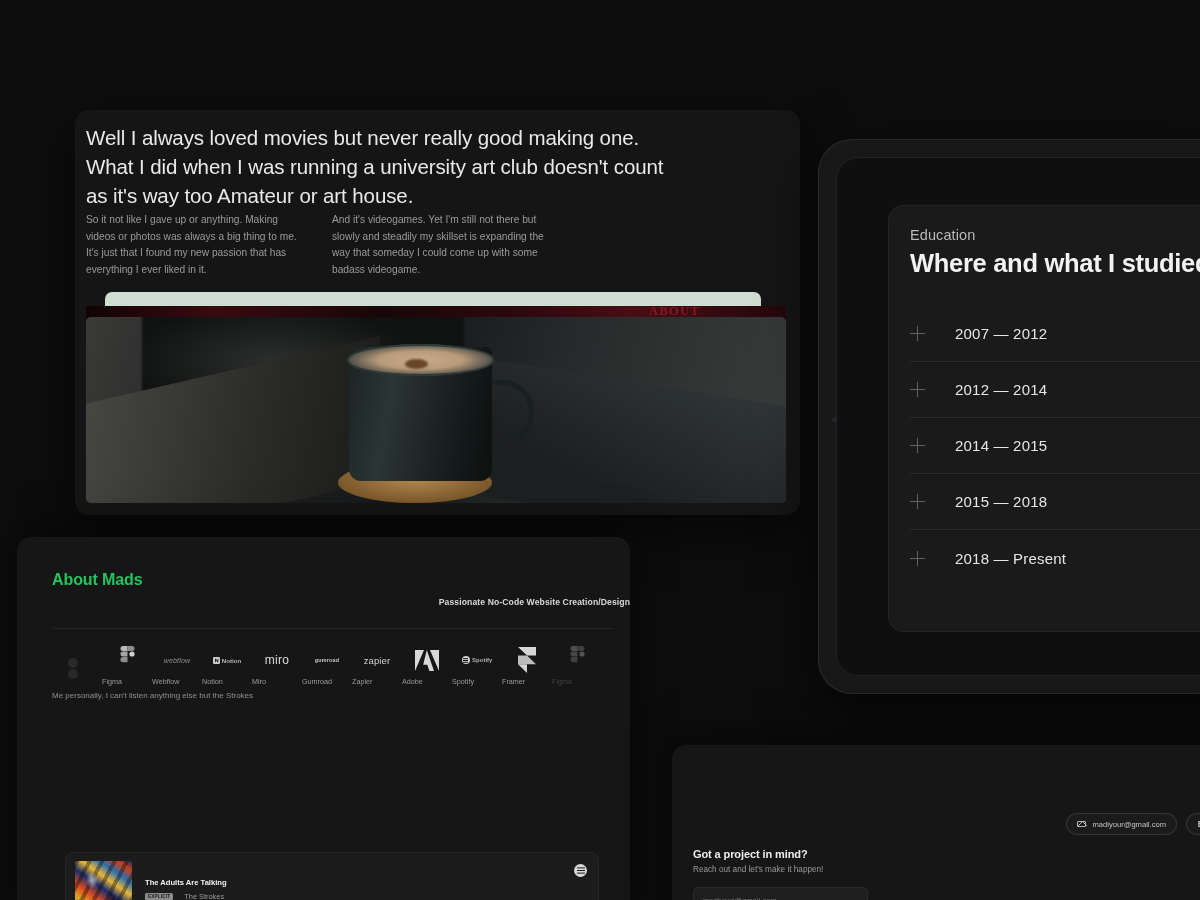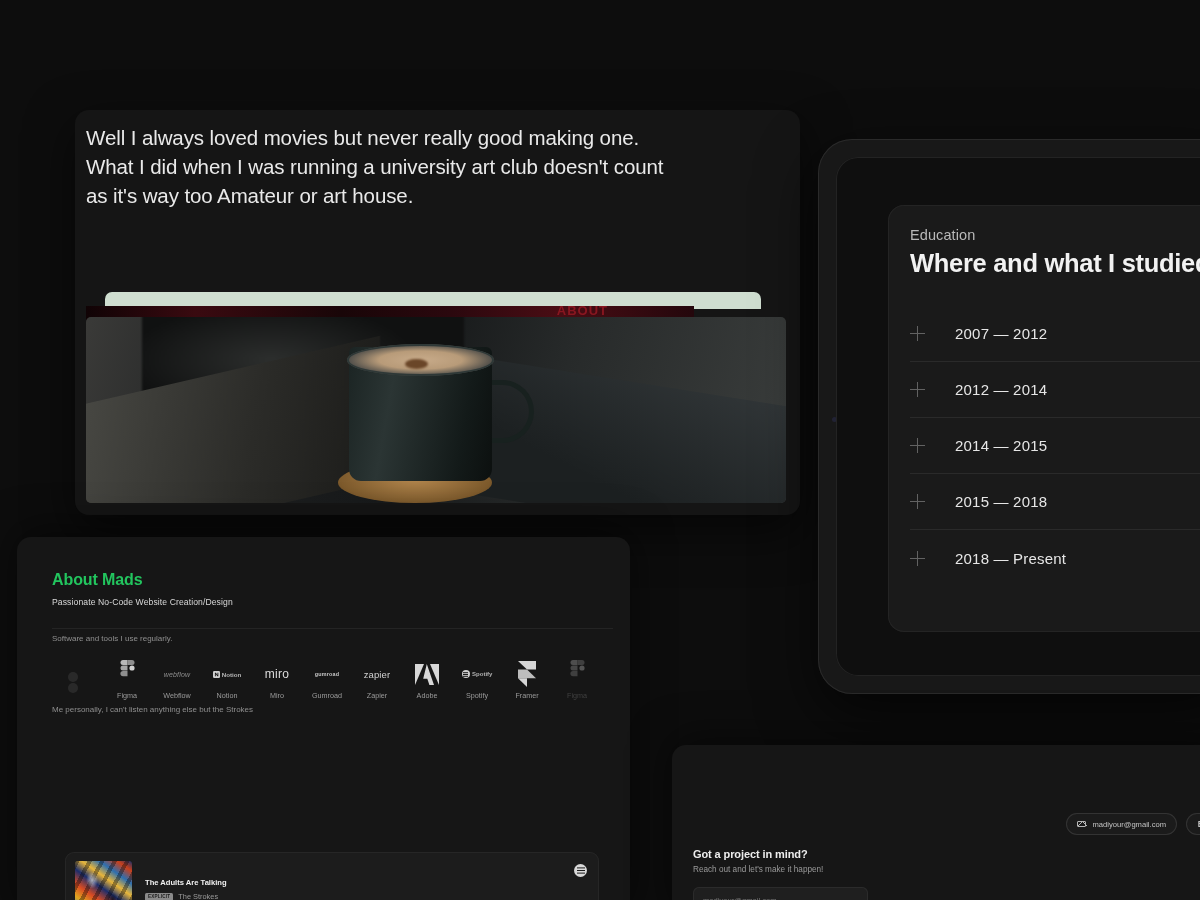--- a/index.html
+++ b/index.html
@@ -26,23 +26,24 @@
   .quote-cols { position: absolute; left: 11px; top: 102px; width: 690px; display: flex; gap: 28px; }
   .quote-col { width: 218px; color: #9a9a9a; font-size: 10.2px; line-height: 1.62; }
 
   
   .mint-bar {
     position: absolute; left: 30px; top: 182px; width: 656px; height: 17px;
     background: #cfded0; border-radius: 7px 7px 0 0;
   }
   
   .red-band {
-    position: absolute; left: 11px; top: 196px; width: 608px; height: 14px;
+    position: absolute; left: 11px; top: 196px; width: 700px; height: 14px;
     background: linear-gradient(90deg,#100305 0%,#3a0a10 18%,#190608 42%,#2b080e 60%,#4a0d14 78%,#24070c 100%);
     overflow: hidden;
+    font-family: Liberation Serif, serif;
   }
   .red-band-text {
     position: absolute; right: 86px; top: -3px; color: #8d1721; font-size: 13px;
     font-weight: 700; letter-spacing: 1px; filter: blur(.7px); opacity: .95;
   }
 
   
   .photo {
     position: absolute; left: 11px; top: 207px; width: 700px; height: 186px;
     border-radius: 5px; overflow: hidden; background: #121212;
@@ -129,30 +130,30 @@
   .edu-range { color: #e6e6e6; font-size: 15px; letter-spacing: .2px; }
 
   
   .about-card {
     position: absolute; left: 17px; top: 537px; width: 613px; height: 380px;
     background: #161616; border-radius: 14px;
     box-shadow: 0 -6px 40px rgba(0,0,0,.5);
     padding: 34px 0 0 35px; overflow: hidden;
   }
   .about-title { color: #22c55e; font-size: 16px; letter-spacing: -.1px; }
-  .about-sub { color: #d9d9d9; font-size: 8.6px; font-weight: 400; margin-top: 8px; letter-spacing: .1px; }
+  .about-sub { color: #d9d9d9; font-size: 8.6px; font-weight: 700; margin-top: 8px; letter-spacing: .1px; text-align: right; }
   .about-body { color: #8f8f8f; font-size: 8.2px; line-height: 1.7; margin-top: 10px; width: 255px; }
   .about-body u { text-decoration: underline; text-decoration-color: #6d6d6d; }
   .divider { width: 561px; height: 1px; background: #242424; margin-top: 21px; }
 
   .sec-label { color: #ededed; font-size: 9.2px; font-weight: 700; margin-top: 22px; }
   .sec-sub { color: #8f8f8f; font-size: 8px; margin-top: 5px; }
 
   .stack-row { display: flex; align-items: flex-end; margin-top: 14px; width: 578px; }
-  .stack-item { width: 50px; text-align: center; }
+  .stack-item { width: 50px; text-align: left; }
   .stack-glyph { height: 34px; display: flex; align-items: center; justify-content: center; }
   .stack-name { color: #9b9b9b; font-size: 7.2px; }
   .fade-l { opacity: .20; }
   .fade-r { opacity: .30; }
 
   
   .song-embed {
     position: absolute; left: 48px; top: 315px; width: 534px; height: 82px;
     background: #1c1c1c; border-radius: 9px; box-shadow: inset 0 0 0 1px #262626;
   }
@@ -164,21 +165,21 @@
     overflow: hidden;
   }
   .album-art:after {
     content:""; position:absolute; inset:0;
     background:
       radial-gradient(10px 14px at 30% 30%, rgba(255,255,255,.65), transparent 60%),
       radial-gradient(9px 12px at 66% 60%, rgba(0,0,0,.6), transparent 60%),
       repeating-linear-gradient(118deg, rgba(0,0,0,.35) 0 4px, transparent 4px 11px);
   }
   .song-title { position:absolute; left: 80px; top: 26px; color:#f0f0f0; font-size: 7.6px; font-weight: 700; }
-  .song-meta { position:absolute; left: 80px; top: 40px; display:flex; align-items:center; gap:5px; }
+  .song-meta { position:absolute; left: 80px; top: 40px; display:flex; align-items:center; gap:11px; }
   .explicit { background:#8a8a8a; color:#1c1c1c; font-size:4.6px; font-weight:700; padding:1.5px 3px; border-radius:1.5px; letter-spacing:.2px; }
   .song-artist { color:#9a9a9a; font-size: 7.4px; }
   .sp-logo {
     position:absolute; right: 12px; top: 12px; width: 13px; height: 13px; border-radius: 50%;
     background:#d9d9d9; display:flex; align-items:center; justify-content:center;
   }
   .sp-logo span { display:block; width:8px; height:1.1px; background:#1c1c1c; box-shadow: 0 2.6px 0 #1c1c1c, 0 -2.6px 0 #1c1c1c; }
 
   
   .contact-card {
@@ -217,20 +218,22 @@
 </style>
 </head>
 <body>
 
 <div class="stage">
 
   <section class="quote-card">
     <p class="quote-head">Well I always loved movies but never really good making one. What I did when I was running a university art club doesn't count as it's way too Amateur or art house.</p>
 
     <div class="quote-cols">
+      <p class="quote-col">So it not like I gave up or anything. Making videos or photos was always a big thing to me. It's just that I found my new passion that has everything I ever liked in it.</p>
+      <p class="quote-col">And it's videogames. Yet I'm still not there but slowly and steadily my skillset is expanding the way that someday I could come up with some badass videogame.</p>
     </div>
 
     <div class="mint-bar"></div>
 
     <div class="red-band">
       <span class="red-band-text">ABOUT</span>
     </div>
 
     <div class="photo">
       <div class="p-bg"></div>
@@ -277,21 +280,20 @@
       </div>
     </div>
   </section>
 
   <section class="about-card">
     <h2 class="about-title">About Mads</h2>
     <div class="about-sub">Passionate No-Code Website Creation/Design</div>
 
     <div class="divider"></div>
 
-    <div class="sec-sub">Software and tools I use regularly.</div>
 
     <div class="stack-row">
 
       <div class="stack-item fade-l">
         <div class="stack-glyph">
           <svg width="20" height="24" viewBox="0 0 20 24">
               <circle cx="6" cy="6" r="5" fill="#777"></circle>
               <circle cx="6" cy="17" r="5" fill="#777"></circle>
             </svg>
         </div>

